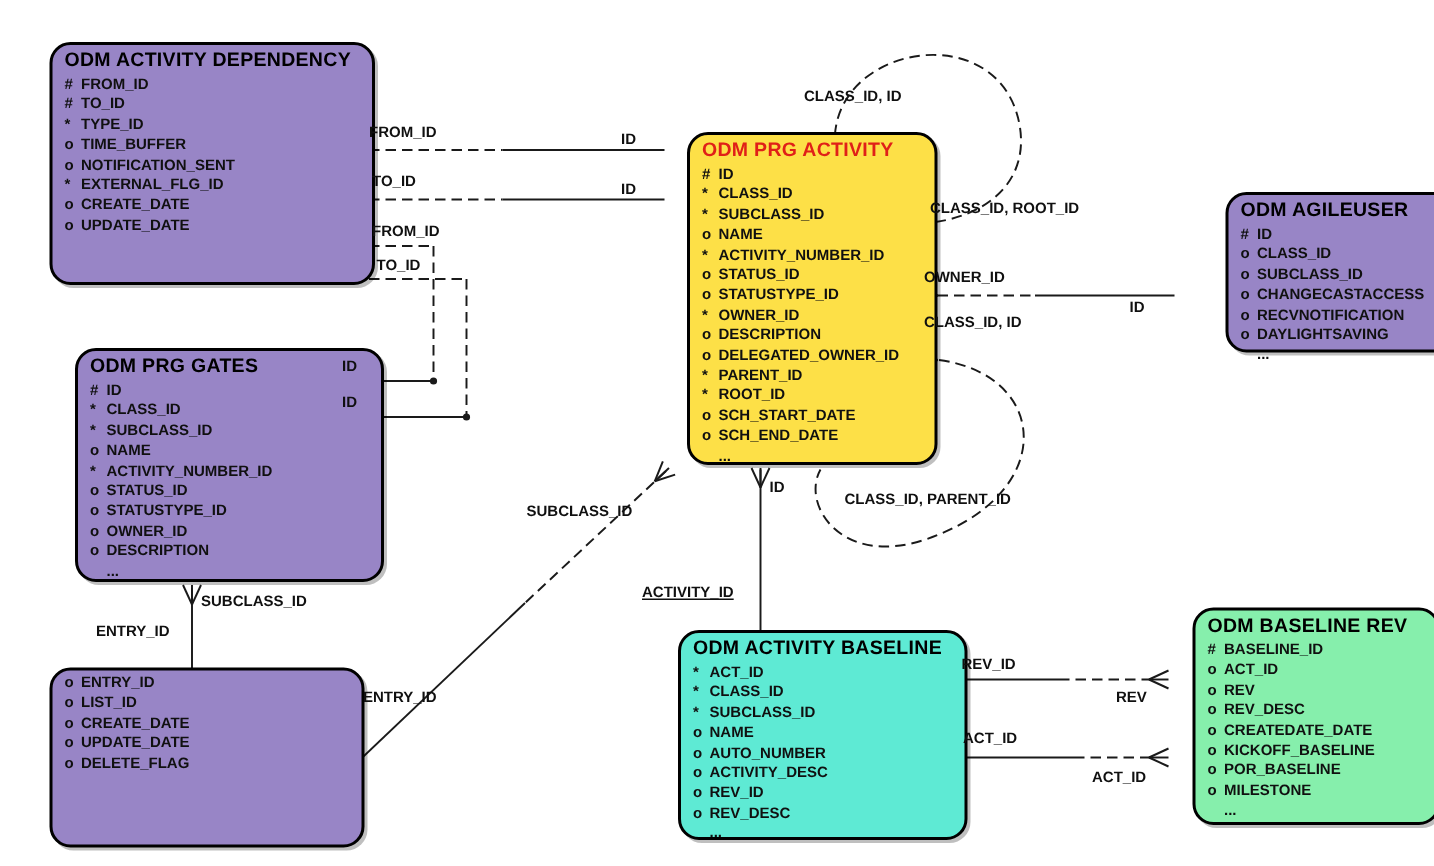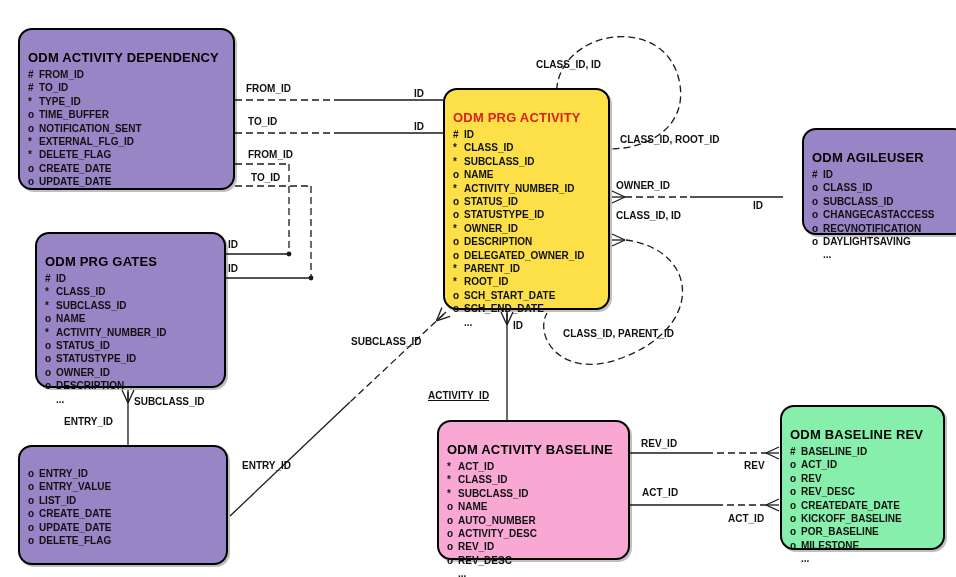--- a/index.html
+++ b/index.html
@@ -4,22 +4,23 @@
 <style>
   html,body { margin:0; padding:0; background:#ffffff; }
   #canvas {
     position:relative; width:956px; height:577px; overflow:hidden;
     background:#ffffff; font-family:"Liberation Sans", sans-serif;
   }
   #wires { position:absolute; left:0; top:0; z-index:1; }
   .entity {
     position:absolute; z-index:2; box-sizing:border-box;
     border:2px solid #000000; border-radius:14px;
-    padding:20px 8px 3px 8px;
+    padding:2px 8px 3px 8px;
     box-shadow: 2px 2px 0 rgba(0,0,0,0.25);
+    margin-left: 15px;
   }
   .entity-title {
     font-size:13px; font-weight:bold; letter-spacing:0.2px;
     margin-bottom:3px; white-space:nowrap; color:#000;
   }
   .field { font-size:10px; font-weight:bold; line-height:13.4px; white-space:nowrap; color:#101010; }
   .field .pfx { display:inline-block; width:11px; }
   .rel-label {
     position:absolute; z-index:3; font-size:10px; font-weight:bold;
     white-space:nowrap; color:#101010;
@@ -80,21 +81,20 @@
       <circle cx="311" cy="278" r="2.4" fill="#1a1a1a"></circle>
     </svg>
 <div class="entity" style="left: 18px; top: 28px; width: 217px; height: 162px; background: rgb(152, 133, 198);">
       <div class="entity-title" style="color: rgb(0, 0, 0);">ODM ACTIVITY DEPENDENCY</div>
       <div class="field"><span class="pfx">#</span><span>FROM_ID</span></div>
       <div class="field"><span class="pfx">#</span><span>TO_ID</span></div>
       <div class="field"><span class="pfx">*</span><span>TYPE_ID</span></div>
       <div class="field"><span class="pfx">o</span><span>TIME_BUFFER</span></div>
       <div class="field"><span class="pfx">o</span><span>NOTIFICATION_SENT</span></div>
       <div class="field"><span class="pfx">*</span><span>EXTERNAL_FLG_ID</span></div>
-      <div class="field"><span class="pfx">*</span><span>DELETE_FLAG</span></div>
       <div class="field"><span class="pfx">o</span><span>CREATE_DATE</span></div>
       <div class="field"><span class="pfx">o</span><span>UPDATE_DATE</span></div>
     </div>
     <div class="entity" style="left: 443px; top: 88px; width: 167px; height: 222px; background: #fde047;">
       <div class="entity-title" style="color: rgb(224, 32, 24);">ODM PRG ACTIVITY</div>
       <div class="field"><span class="pfx">#</span><span>ID</span></div>
       <div class="field"><span class="pfx">*</span><span>CLASS_ID</span></div>
       <div class="field"><span class="pfx">*</span><span>SUBCLASS_ID</span></div>
       <div class="field"><span class="pfx">o</span><span>NAME</span></div>
       <div class="field"><span class="pfx">*</span><span>ACTIVITY_NUMBER_ID</span></div>
@@ -112,42 +112,41 @@
     <div class="entity" style="left: 802px; top: 128px; width: 165px; height: 107px; background: rgb(152, 133, 198);">
       <div class="entity-title" style="color: rgb(0, 0, 0);">ODM AGILEUSER</div>
       <div class="field"><span class="pfx">#</span><span>ID</span></div>
       <div class="field"><span class="pfx">o</span><span>CLASS_ID</span></div>
       <div class="field"><span class="pfx">o</span><span>SUBCLASS_ID</span></div>
       <div class="field"><span class="pfx">o</span><span>CHANGECASTACCESS</span></div>
       <div class="field"><span class="pfx">o</span><span>RECVNOTIFICATION</span></div>
       <div class="field"><span class="pfx">o</span><span>DAYLIGHTSAVING</span></div>
       <div class="field"><span class="pfx"></span><span>...</span></div>
     </div>
-    <div class="entity" style="left: 35px; top: 232px; width: 191px; height: 156px; background: rgb(152, 133, 198);">
+    <div class="entity" style="left: 35px; top: 232px; width: 206px; height: 156px; background: rgb(152, 133, 198);">
       <div class="entity-title" style="color: rgb(0, 0, 0);">ODM PRG GATES</div>
       <div class="field"><span class="pfx">#</span><span>ID</span></div>
       <div class="field"><span class="pfx">*</span><span>CLASS_ID</span></div>
       <div class="field"><span class="pfx">*</span><span>SUBCLASS_ID</span></div>
       <div class="field"><span class="pfx">o</span><span>NAME</span></div>
       <div class="field"><span class="pfx">*</span><span>ACTIVITY_NUMBER_ID</span></div>
       <div class="field"><span class="pfx">o</span><span>STATUS_ID</span></div>
       <div class="field"><span class="pfx">o</span><span>STATUSTYPE_ID</span></div>
       <div class="field"><span class="pfx">o</span><span>OWNER_ID</span></div>
       <div class="field"><span class="pfx">o</span><span>DESCRIPTION</span></div>
       <div class="field"><span class="pfx"></span><span>...</span></div>
     </div>
     <div class="entity" style="left: 18px; top: 445px; width: 210px; height: 120px; background: rgb(152, 133, 198);">
       <div class="field"><span class="pfx">o</span><span>ENTRY_ID</span></div>
-      <div class="field"><span class="pfx">o</span><span>ENTRY_VALUE</span></div>
       <div class="field"><span class="pfx">o</span><span>LIST_ID</span></div>
       <div class="field"><span class="pfx">o</span><span>CREATE_DATE</span></div>
       <div class="field"><span class="pfx">o</span><span>UPDATE_DATE</span></div>
       <div class="field"><span class="pfx">o</span><span>DELETE_FLAG</span></div>
     </div>
-    <div class="entity" style="left: 437px; top: 420px; width: 193px; height: 140px; background: #f9a8d4;">
+    <div class="entity" style="left: 437px; top: 420px; width: 193px; height: 140px; background: #5eead4;">
       <div class="entity-title" style="color: rgb(0, 0, 0);">ODM ACTIVITY BASELINE</div>
       <div class="field"><span class="pfx">*</span><span>ACT_ID</span></div>
       <div class="field"><span class="pfx">*</span><span>CLASS_ID</span></div>
       <div class="field"><span class="pfx">*</span><span>SUBCLASS_ID</span></div>
       <div class="field"><span class="pfx">o</span><span>NAME</span></div>
       <div class="field"><span class="pfx">o</span><span>AUTO_NUMBER</span></div>
       <div class="field"><span class="pfx">o</span><span>ACTIVITY_DESC</span></div>
       <div class="field"><span class="pfx">o</span><span>REV_ID</span></div>
       <div class="field"><span class="pfx">o</span><span>REV_DESC</span></div>
       <div class="field"><span class="pfx"></span><span>...</span></div>

